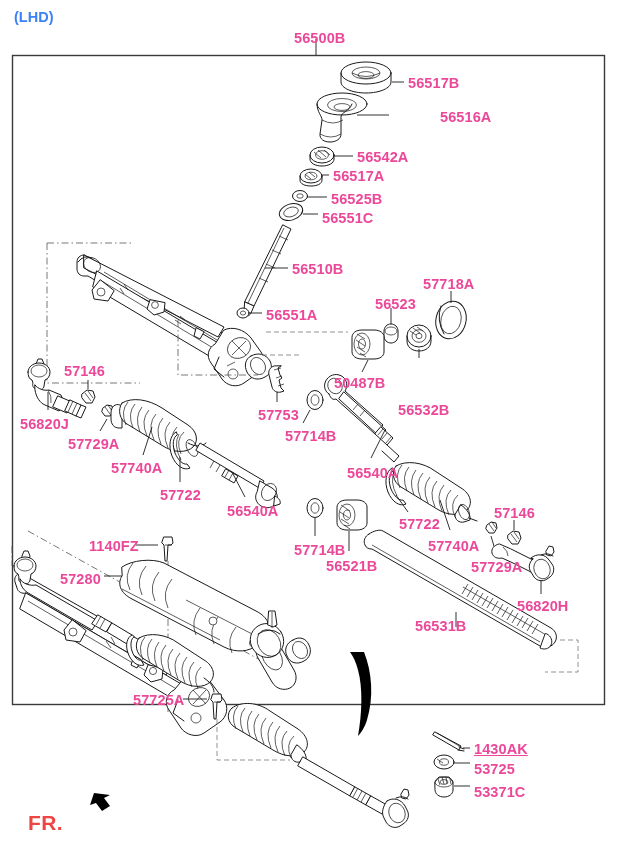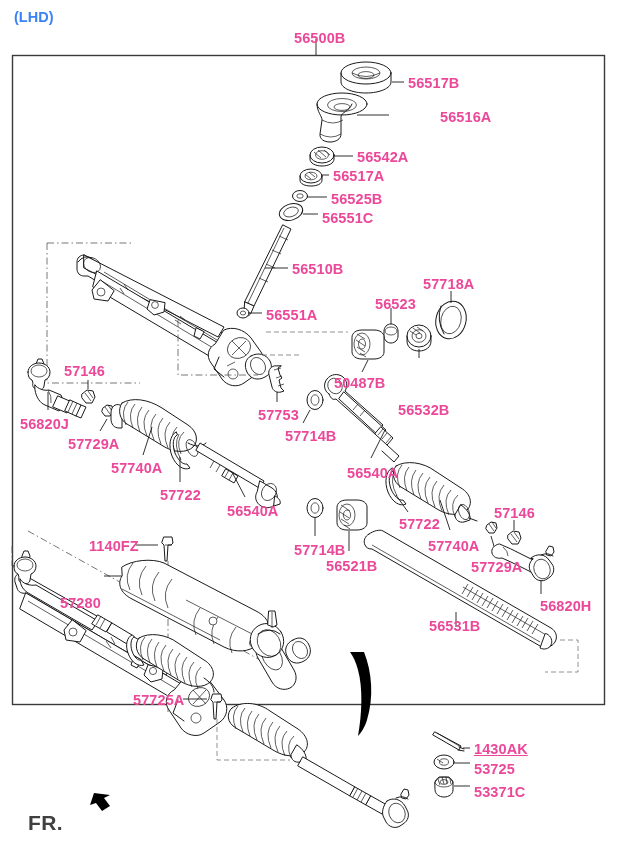--- a/index.html
+++ b/index.html
@@ -13,21 +13,21 @@
 
   .lbl{
     position:absolute;color:#ec4899;font-size:14.5px;font-weight:600;
     letter-spacing:.1px;white-space:nowrap;line-height:1;
   }
   .hdr{
     position:absolute;color:#3b82f6;font-size:14.5px;font-weight:700;
     white-space:nowrap;line-height:1;
   }
   .frlabel{
-    position:absolute;color:#404040;font-size:21px;font-weight:600;
+    position:absolute;color:#ef4444;font-size:21px;font-weight:600;
     letter-spacing:.4px;line-height:1;
   }
 </style>
 </head>
 <body>
 
 <div id="stage">
 
   <svg id="art" viewBox="0 0 620 848">
     <defs>
@@ -492,23 +492,23 @@
   <div class="lbl" style="left:111px;top:461px;">57740A</div>
   <div class="lbl" style="left:160px;top:488px;">57722</div>
   <div class="lbl" style="left:227px;top:504px;">56540A</div>
   <div class="lbl" style="left:347px;top:466px;">56540A</div>
   <div class="lbl" style="left:294px;top:543px;">57714B</div>
   <div class="lbl" style="left:326px;top:559px;">56521B</div>
   <div class="lbl" style="left:399px;top:517px;">57722</div>
   <div class="lbl" style="left:428px;top:539px;">57740A</div>
   <div class="lbl" style="left:494px;top:506px;">57146</div>
   <div class="lbl" style="left:471px;top:560px;">57729A</div>
-  <div class="lbl" style="left:517px;top:599px;margin-left:23px;">56820H</div>
-  <div class="lbl" style="left:429px;top:619px;">56531B</div>
+  <div class="lbl" style="left:517px;top:599px;">56820H</div>
+  <div class="lbl" style="left:415px;top:619px;">56531B</div>
   <div class="lbl" style="left:89px;top:539px;">1140FZ</div>
-  <div class="lbl" style="left:60px;top:572px;margin-top:24px;">57280</div>
+  <div class="lbl" style="left:60px;top:572px;">57280</div>
   <div class="lbl" style="left:133px;top:693px;text-align:right;">57725A</div>
   <div class="lbl" style="left:474px;top:742px;text-decoration:underline;">1430AK</div>
   <div class="lbl" style="left:474px;top:762px;">53725</div>
   <div class="lbl" style="left:474px;top:785px;">53371C</div>
 
   <div class="frlabel" style="left:28px;top:812px;">FR.</div>
 </div>
 
 </body></html>

